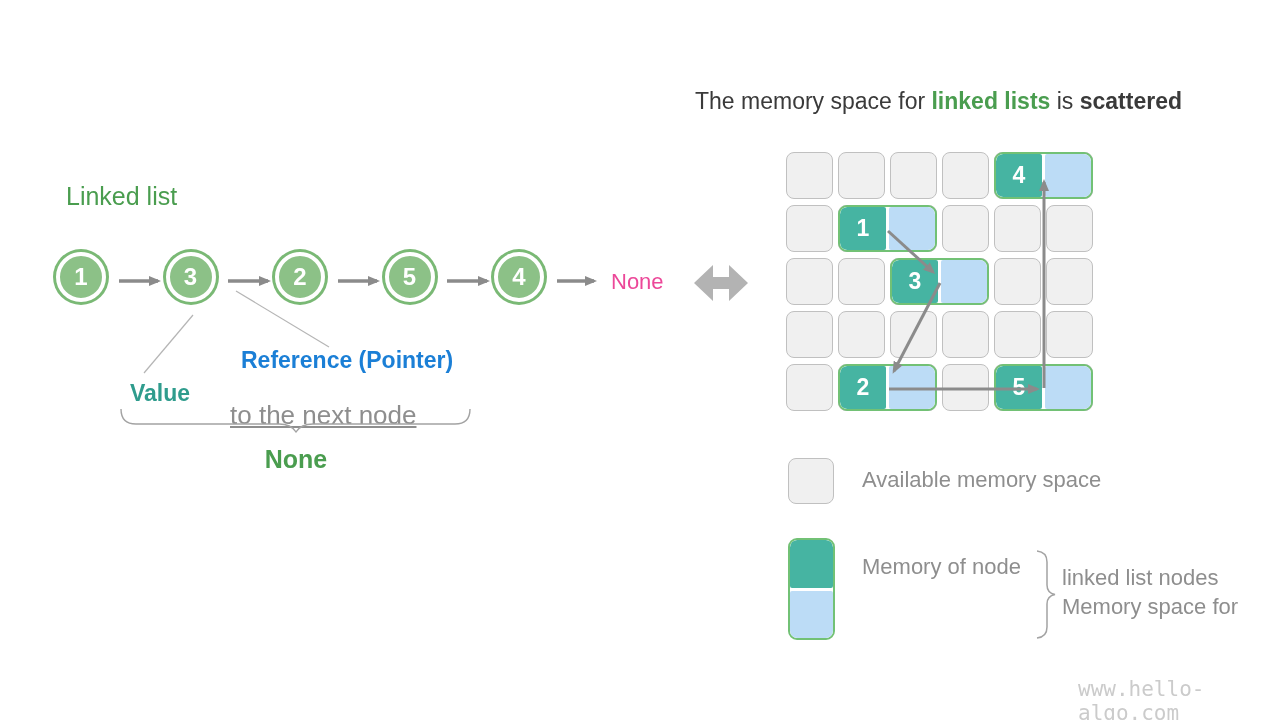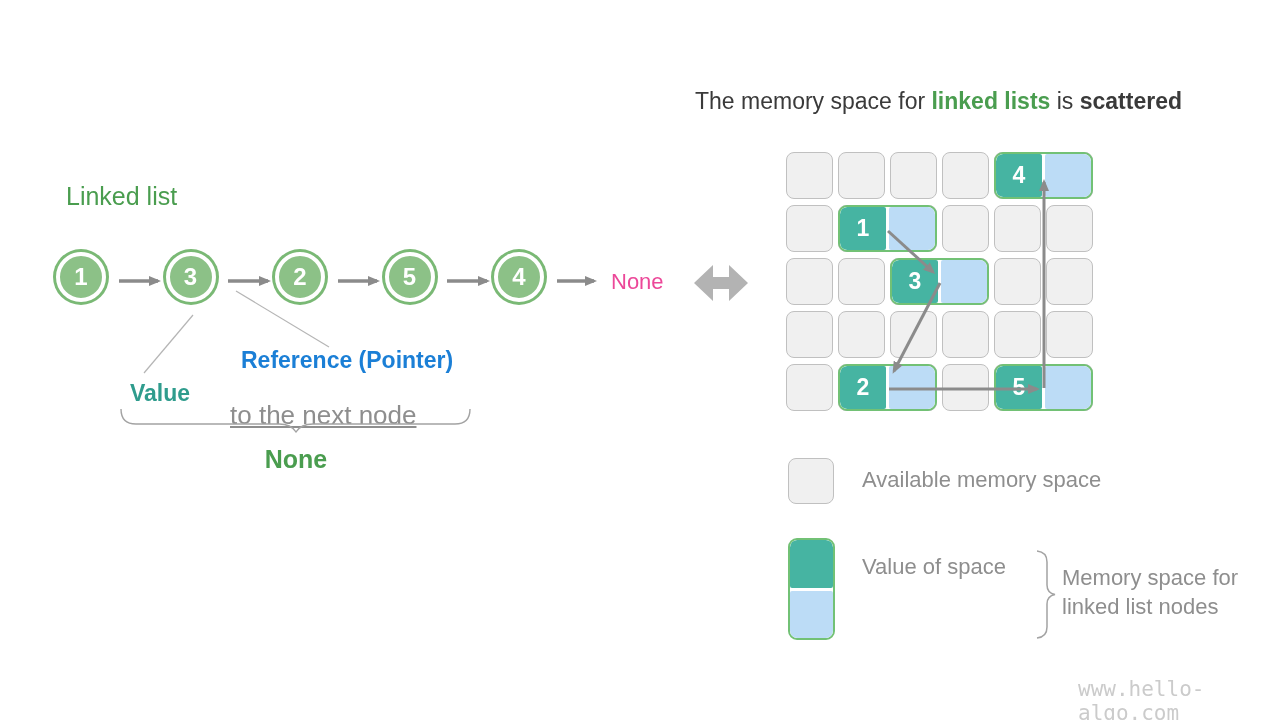--- a/index.html
+++ b/index.html
@@ -173,24 +173,24 @@
         <div class="half pointer"></div>
       </div>
     </div>
 
   <div class="legend-cell"></div>
   <div class="legend-text lt-available">Available memory space</div>
   <div class="legend-pair">
     <div class="value"></div>
     <div class="pointer"></div>
   </div>
-  <div class="legend-text lt-value">Value of space</div>
+  <div class="legend-text lt-value">Memory of node</div>
   <div class="legend-text lt-memory">
+    <div>linked list nodes</div>
     <div>Memory space for</div>
-    <div>linked list nodes</div>
   </div>
 
   <svg class="overlay" viewBox="0 0 1280 720">
     <defs>
       <marker id="ah" viewBox="0 0 12 10" refX="9" refY="5" markerWidth="12" markerHeight="10" markerUnits="userSpaceOnUse" orient="auto">
         <path d="M0,0 L12,5 L0,10 Z" fill="#8b8b8b"></path>
       </marker>
     </defs>
 
     <g stroke="#8b8b8b" stroke-width="3.5">

